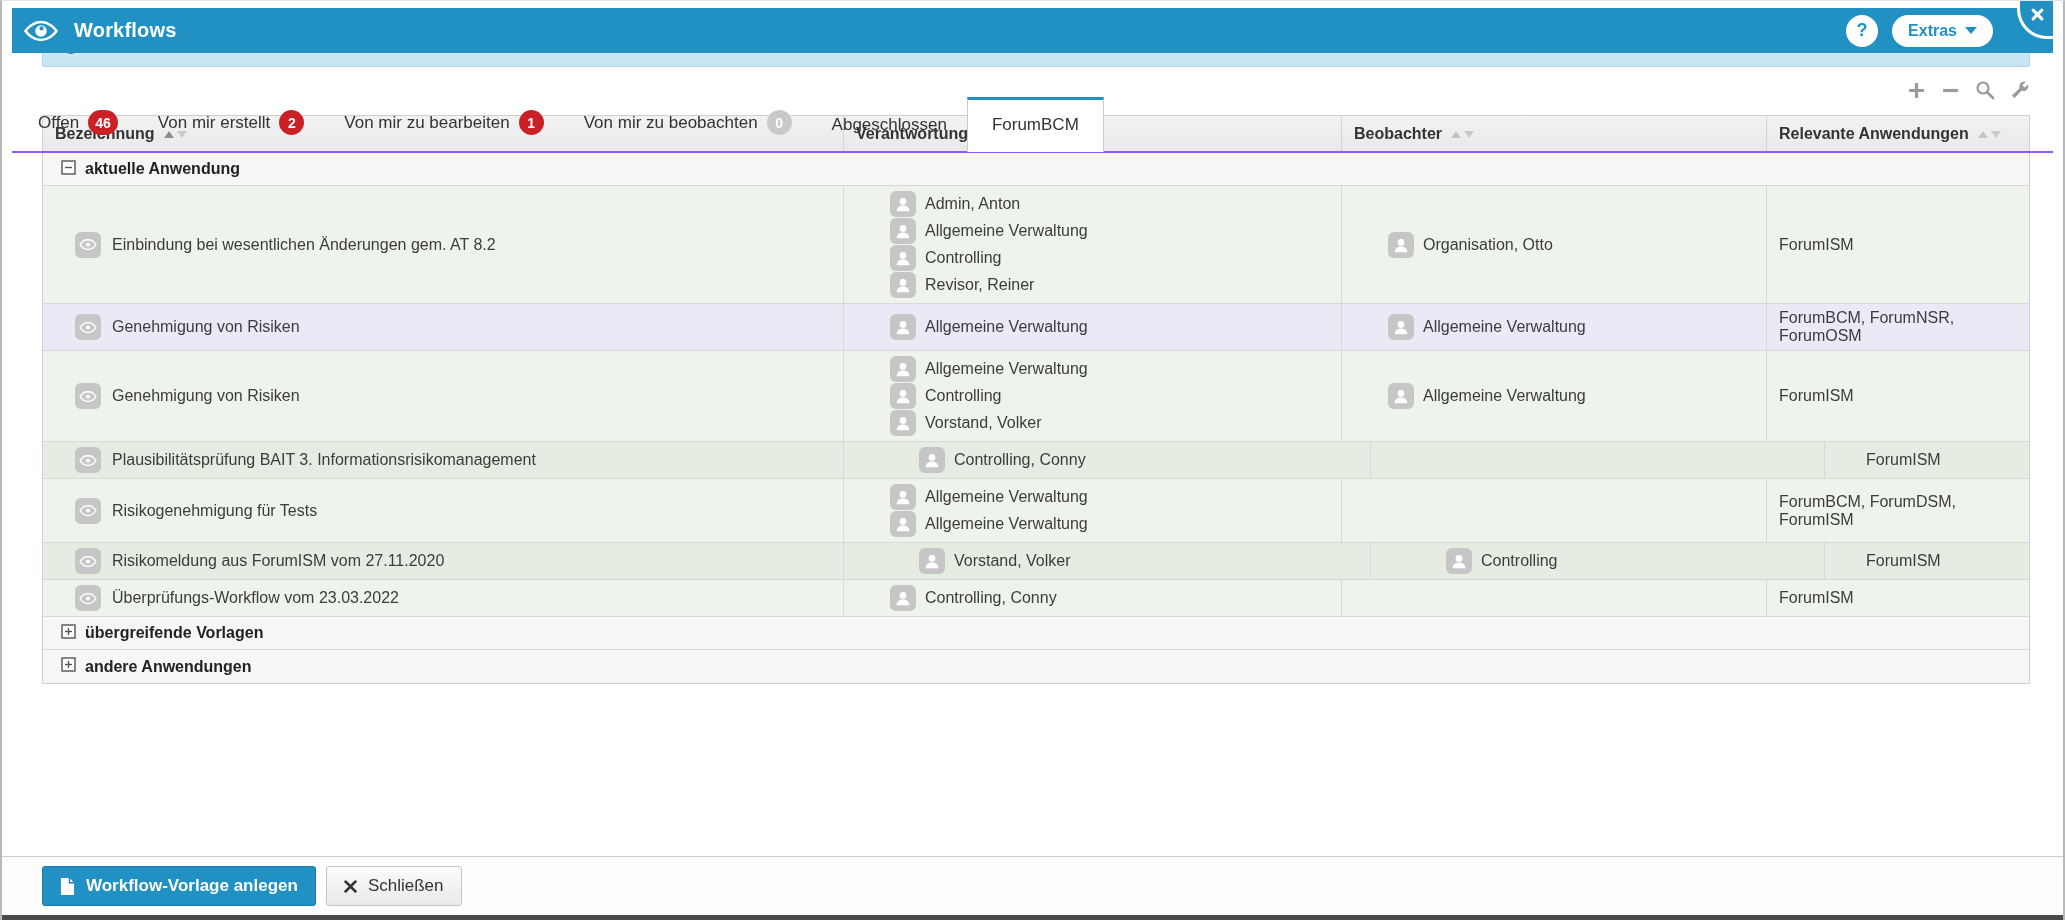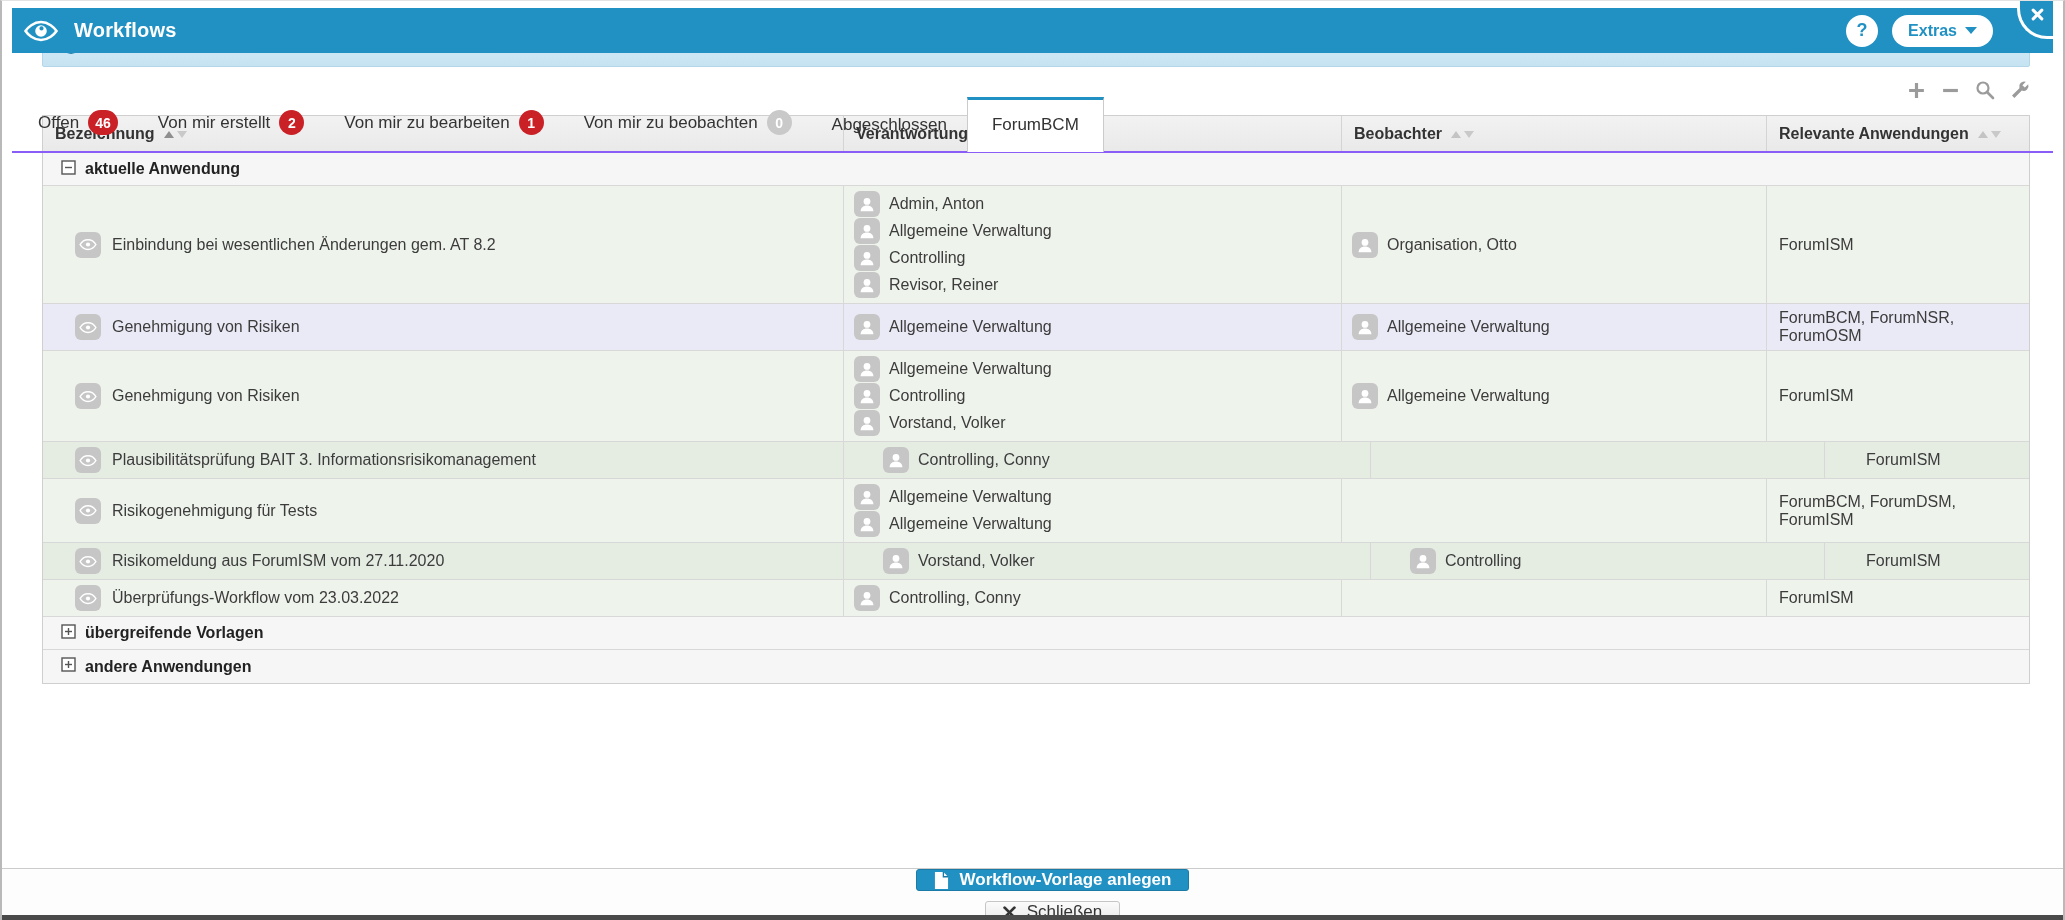--- a/index.html
+++ b/index.html
@@ -98,31 +98,31 @@
   .trow { display:grid; grid-template-columns:801px 498px 425px 266px; border-bottom:1px solid #d8d8d8; cursor:pointer; }
   .trow:last-child, .group-row:last-child { border-bottom:none; }
   .trow.light    { background:var(--row-light,#eef3ec); }
   .trow.dark     { background:var(--row-dark,#e5ede3);gap:29px; }
   .trow.selected { background:var(--row-selected,#eae9f6); }
 
   .cell { padding:5px 10px; display:flex; align-items:center; border-right:1px solid #d8d8d8; min-height:36px; }
   .cell:last-child { border-right:none; }
   .cell.bez  { padding-left:32px; gap:11px; font-size:16px; }
   .cell.people { flex-direction:column; align-items:flex-start; justify-content:center; gap:1px; padding:5px 10px; }
-  .entry { display:flex; align-items:center; gap:9px; height:26px; font-size:16px; }
+  .entry { display:flex; align-items:center; gap:9px; height:26px; font-size:16px;margin-left:36px; }
   .badge-icon {
     width:26px; height:26px; border-radius:6px; background:var(--icon-badge-gray,#c6c6c6);
     display:flex; align-items:center; justify-content:center; flex:none;
   }
   .cell.apps { font-size:16px; padding-left:12px; }
 
   
   .footer {
-    position:absolute; left:0; right:0; bottom:5px; height:47px; background:#fdfdfd;
-    border-top:1px solid #cccccc; display:flex; align-items:center; gap:10px; padding-left:40px;flex-direction:column;
+    position:absolute; left:0; right:0; bottom:5px; height:59px; background:#fdfdfd;
+    border-top:1px solid #cccccc; display:flex; align-items:center; gap:10px; padding-left:40px;
   }
   .btn { height:40px; display:inline-flex; align-items:center; gap:11px; padding:0 17px; font-size:17px; border-radius:3px; cursor:pointer; }
   .btn.primary { background:var(--accent,#2191c3); border:1px solid var(--accent-dark,#1b7aa6); color:#fff; font-weight:bold; }
   .btn.secondary { background:linear-gradient(#fbfbfb,#e9e9e9); border:1px solid #c6c6c6; color:#333; }
   .bottom-edge { position:absolute; left:0; right:0; bottom:0; height:5px; background:var(--window-edge,#4a4a4a); }
 </style>
 </head>
 <body>
 
 <div class="page">

